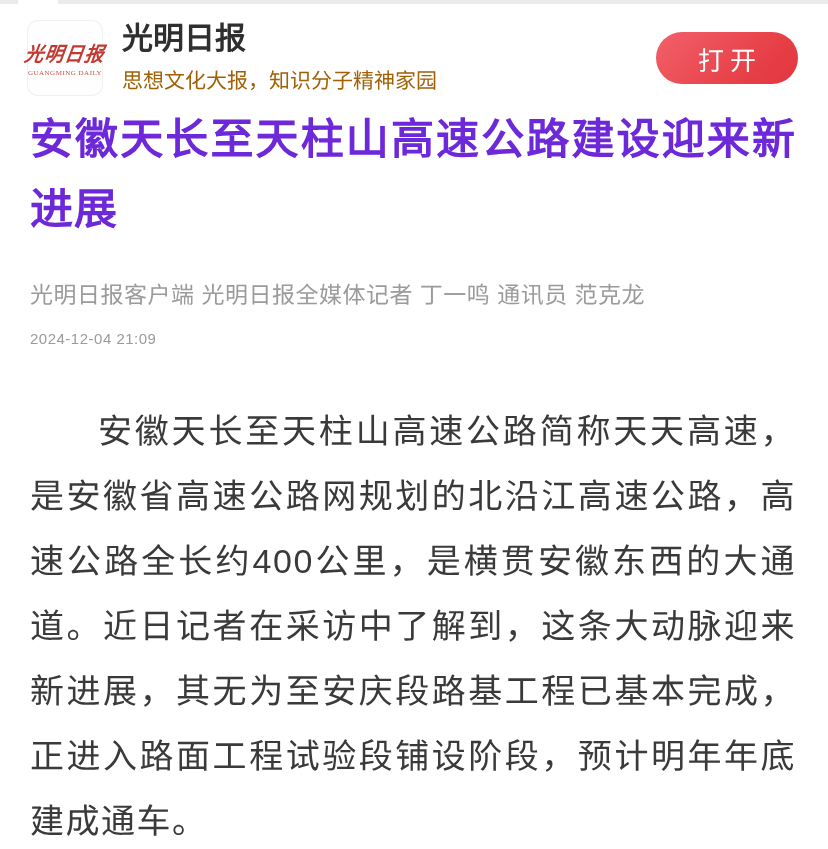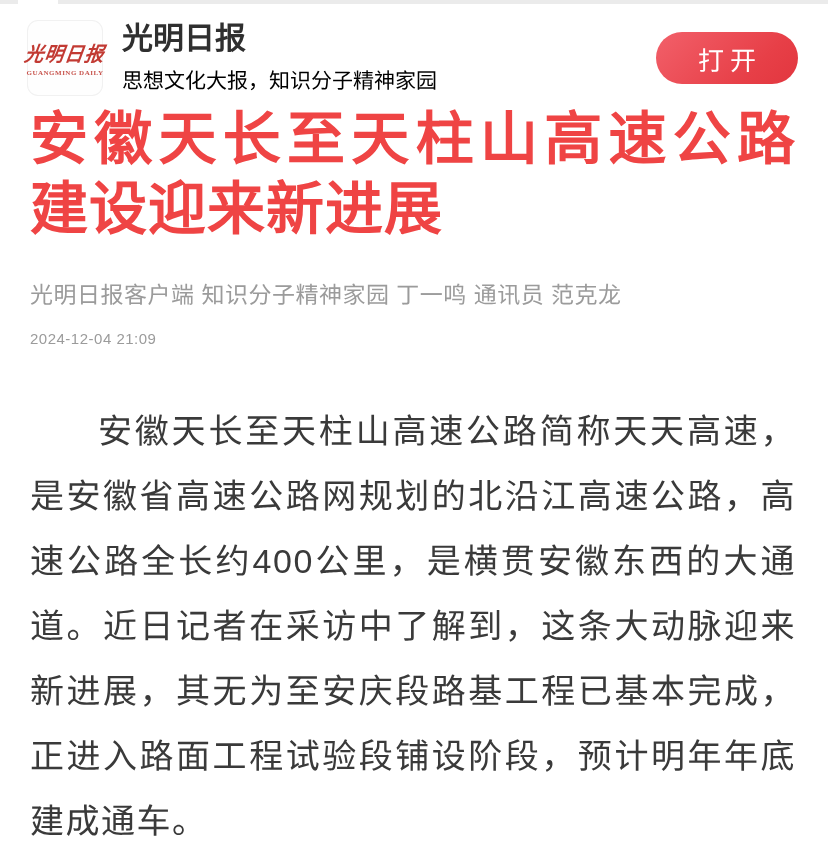--- a/index.html
+++ b/index.html
@@ -59,38 +59,37 @@
     transform: skewX(-8deg) scaleY(1.05);
     white-space: nowrap;
   }
   .logo-caption {
     font-family: "Liberation Serif", serif;
     font-size: 7px;
     color: #c8554e;
     letter-spacing: 0.5px;
     margin-top: 3px;
     white-space: nowrap;
-    font-weight: bold;
   }
   .header-text {
     margin-left: 20px;
     flex: 1 1 auto;
     overflow: hidden;
   }
   .app-name {
     font-family: "Liberation Serif", serif;
     font-weight: bold;
     font-size: 31px;
     color: #2f2f2f;
     line-height: 1.1;
   }
   .app-tagline {
     font-family: "Liberation Serif", serif;
     font-size: 21px;
-    color: #000000;
+    color: #a16207;
     margin-top: 8px;
     white-space: nowrap;
   }
   .open-button {
     flex: 0 0 auto;
     width: 142px;
     height: 52px;
     border: none;
     border-radius: 26px;
     background: linear-gradient(135deg, #f2606a 0%, #e73f47 70%, #e2363f 100%);
@@ -106,23 +105,23 @@
   }
 
   
   .article {
     position: absolute;
     top: 104px;
     left: 30px;
     right: 32px;
   }
   .article-title {
-    font-size: 58px;
+    font-size: 43px;
     font-weight: bold;
-    color: #ef4444;
+    color: #6d28d9;
     line-height: 70px;
     letter-spacing: 1px;
     text-align: justify;
   }
   .article-byline {
     margin-top: 32px;
     font-size: 23px;
     color: #9b9b9b;
     letter-spacing: 0.5px;
     white-space: nowrap;
@@ -158,16 +157,16 @@
   </div>
   <div class="header-text">
     <div class="app-name">光明日报</div>
     <div class="app-tagline">思想文化大报，知识分子精神家园</div>
   </div>
   <button class="open-button">打开</button>
 </div>
 
 <div class="article">
   <h1 class="article-title">安徽天长至天柱山高速公路建设迎来新进展</h1>
-  <div class="article-byline">光明日报客户端 知识分子精神家园 丁一鸣 通讯员 范克龙</div>
+  <div class="article-byline">光明日报客户端 光明日报全媒体记者 丁一鸣 通讯员 范克龙</div>
   <div class="article-date">2024-12-04 21:09</div>
   <p class="article-body">安徽天长至天柱山高速公路简称天天高速，是安徽省高速公路网规划的北沿江高速公路，高速公路全长约400公里，是横贯安徽东西的大通道。近日记者在采访中了解到，这条大动脉迎来新进展，其无为至安庆段路基工程已基本完成，正进入路面工程试验段铺设阶段，预计明年年底建成通车。</p>
 </div>
 
 </body></html>

